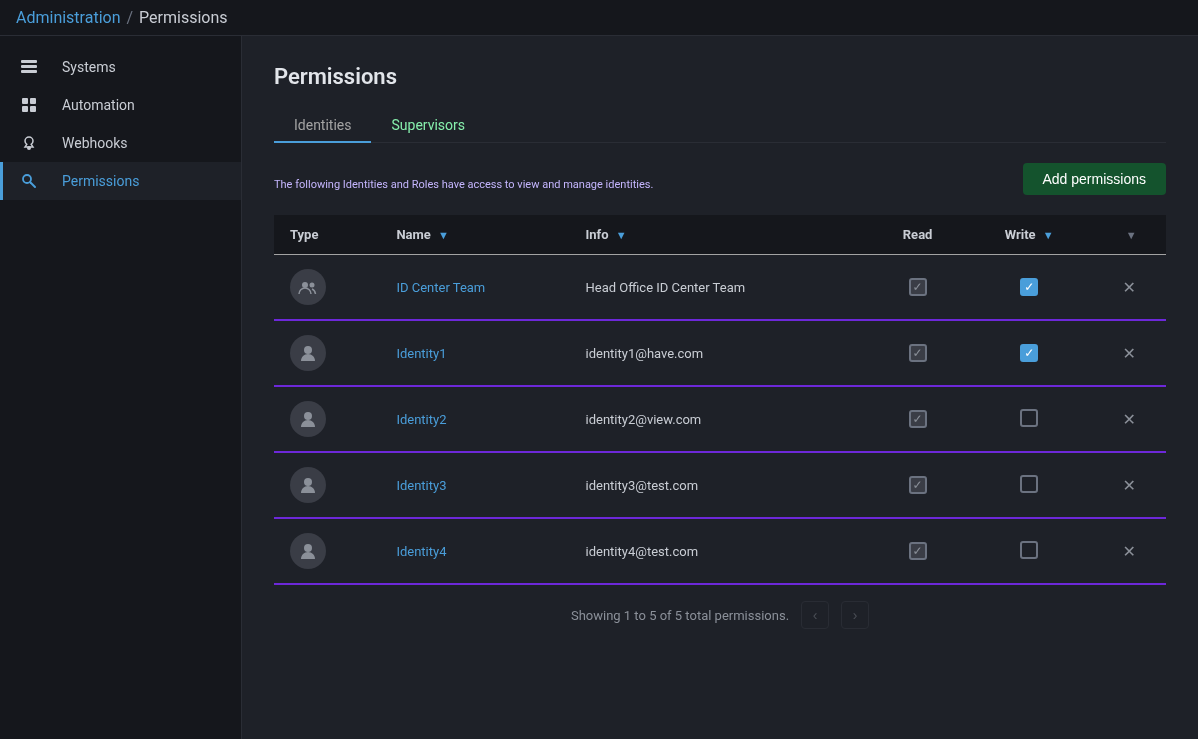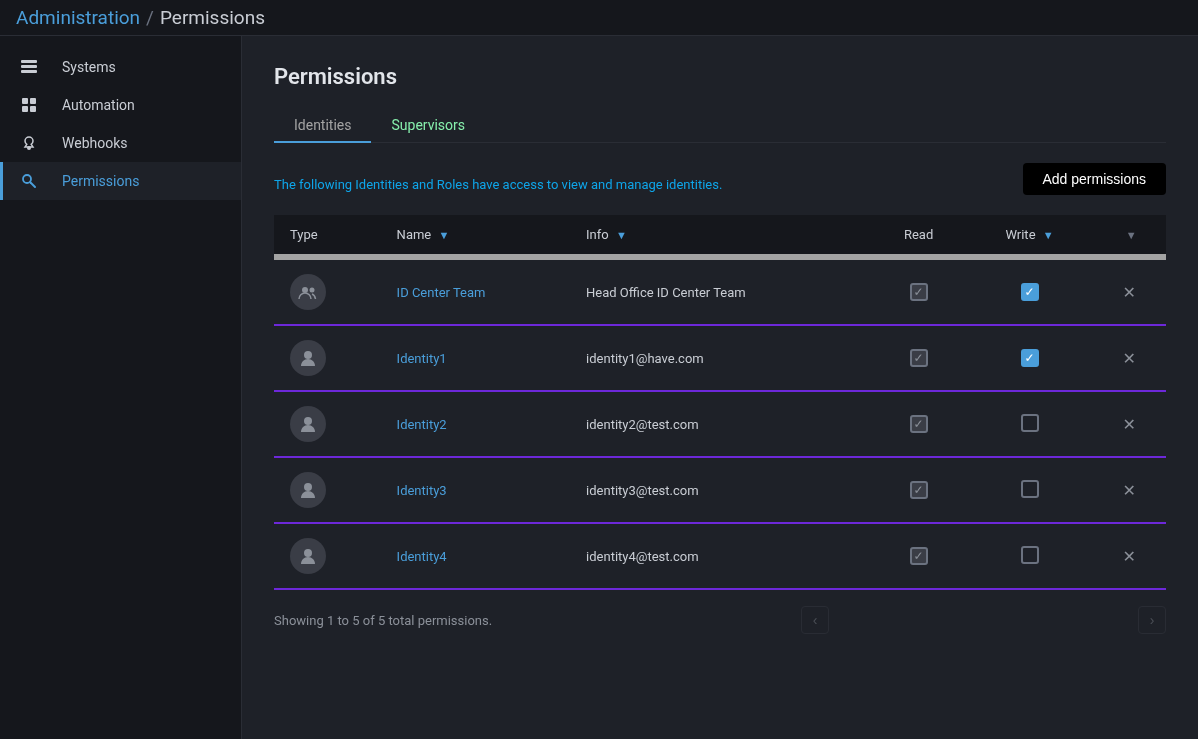--- a/index.html
+++ b/index.html
@@ -21,21 +21,21 @@
       display: flex;
       align-items: center;
       padding: 0 16px;
       border-bottom: 1px solid #2a2d35;
       flex-shrink: 0;
     }
     .breadcrumb {
       display: flex;
       align-items: flex-end;
       gap: 6px;
-      font-size: 19px;
+      font-size: 16px;
     }
     .breadcrumb-link {
       color: #4a9eda;
       cursor: pointer;
     }
     .breadcrumb-sep {
       color: #6b7280;
     }
     .breadcrumb-current {
       color: #c9cdd4;
@@ -117,26 +117,26 @@
     }
 
     
     .desc-row {
       display: flex;
       align-items: center;
       justify-content: space-between;
       margin-bottom: 20px;
     }
     .desc-text {
-      font-size: 13px;
-      color: #0ea5e9;
+      font-size: 11px;
+      color: #c4b5fd;
       margin-top: 10px;
     }
     .add-btn {
-      background: #000000;
+      background: #14532d;
       color: #fff;
       border: none;
       padding: 8px 20px;
       border-radius: 4px;
       font-size: 14px;
       cursor: pointer;
       white-space: nowrap;
       text-align: center;
     }
 
@@ -148,23 +148,23 @@
       width: 100%;
       border-collapse: collapse;
     }
     thead tr {
       background: #15171c;
     }
     thead th {
       padding: 12px 16px;
       text-align: left;
       font-size: 13px;
-      font-weight: 400;
+      font-weight: 700;
       color: #c9cdd4;
-      border-bottom: 6px solid #a3a3a3;
+      border-bottom: 1px solid #a3a3a3;
     }
     thead th.center {
       text-align: center;
     }
     th .filter-icon {
       display: inline-block;
       margin-left: 4px;
       color: #4a9eda;
       font-size: 11px;
       vertical-align: middle;
@@ -250,21 +250,21 @@
     .delete-icon {
       color: #8b9099;
       font-size: 16px;
       cursor: pointer;
     }
 
     
     .pagination-row {
       display: flex;
       align-items: center;
-      justify-content: space-between;
+      justify-content: center;
       padding: 16px 0;
       gap: 12px;
     }
     .pagination-text {
       font-size: 13px;
       color: #8b9099;
     }
     .pagination-btn {
       width: 28px;
       height: 28px;
@@ -414,21 +414,21 @@
             <tr>
               <td>
                 <div class="avatar">
                   <svg width="20" height="20" viewBox="0 0 20 20" fill="none">
         <circle cx="10" cy="7" r="4" fill="#8b9099"></circle>
         <path d="M3 18c0-3.9 3.1-7 7-7s7 3.1 7 7" fill="#8b9099"></path>
       </svg>
                 </div>
               </td>
               <td><a class="name-link">Identity2</a></td>
-              <td>identity2@test.com</td>
+              <td>identity2@view.com</td>
               <td class="center"><div class="cb-checked-gray">✓</div></td>
               <td class="center"><div class="cb-unchecked"></div></td>
               <td class="center"><span class="delete-icon">✕</span></td>
             </tr>
             <tr>
               <td>
                 <div class="avatar">
                   <svg width="20" height="20" viewBox="0 0 20 20" fill="none">
         <circle cx="10" cy="7" r="4" fill="#8b9099"></circle>
         <path d="M3 18c0-3.9 3.1-7 7-7s7 3.1 7 7" fill="#8b9099"></path>

